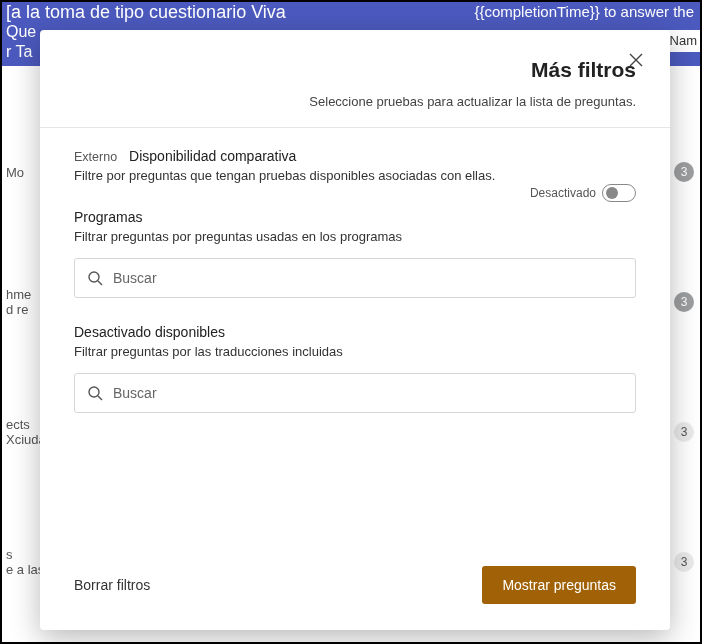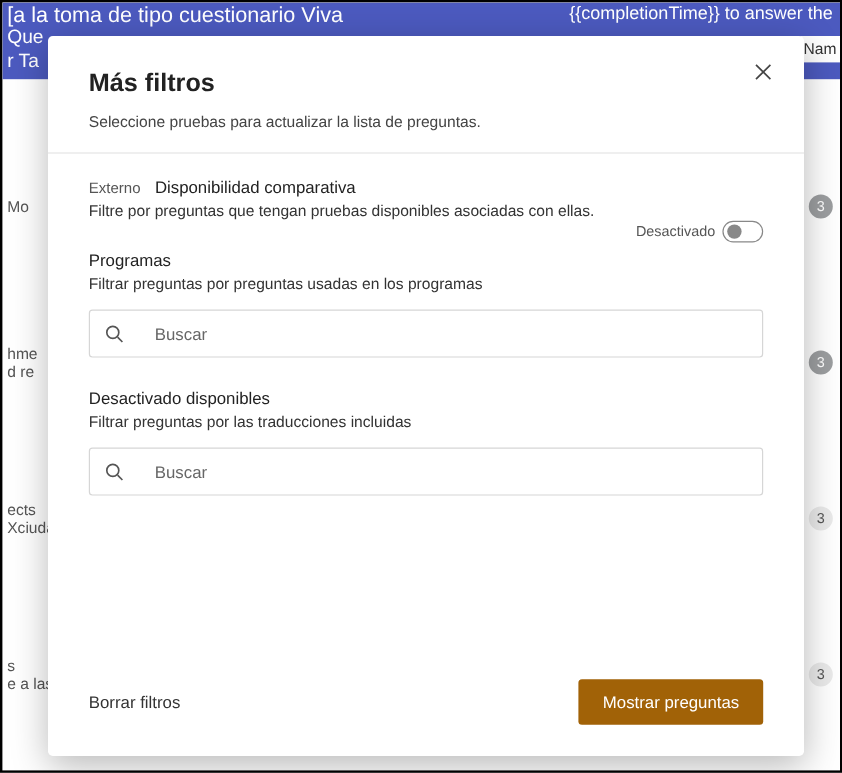--- a/index.html
+++ b/index.html
@@ -74,20 +74,21 @@
       height: 600px;
       background: #fff;
       border-radius: 4px;
       box-shadow: 0 8px 30px rgba(0,0,0,0.28);
       display: flex;
       flex-direction: column;
     }
     .modal-header {
       padding: 28px 34px 18px 34px;
       position: relative;
+      text-align: right;
     }
     .modal-header h2 {
       font-size: 21px;
       font-weight: 600;
       color: #222;
       margin-bottom: 12px;
     }
     .modal-header .subtitle {
       font-size: 13px;
       color: #444;
@@ -164,21 +165,21 @@
       border-radius: 50%;
     }
     .search-box {
       margin-top: 14px;
       border: 1px solid #d6d6d6;
       border-radius: 3px;
       height: 40px;
       display: flex;
       align-items: center;
       padding: 0 12px;
-      gap: 26px;
+      gap: 10px;
     }
     .search-box svg { width: 16px; height: 16px; color: #555; flex-shrink: 0; }
     .search-box input {
       border: none;
       outline: none;
       flex: 1;
       font-size: 14px;
       color: #444;
       background: transparent;
     }

